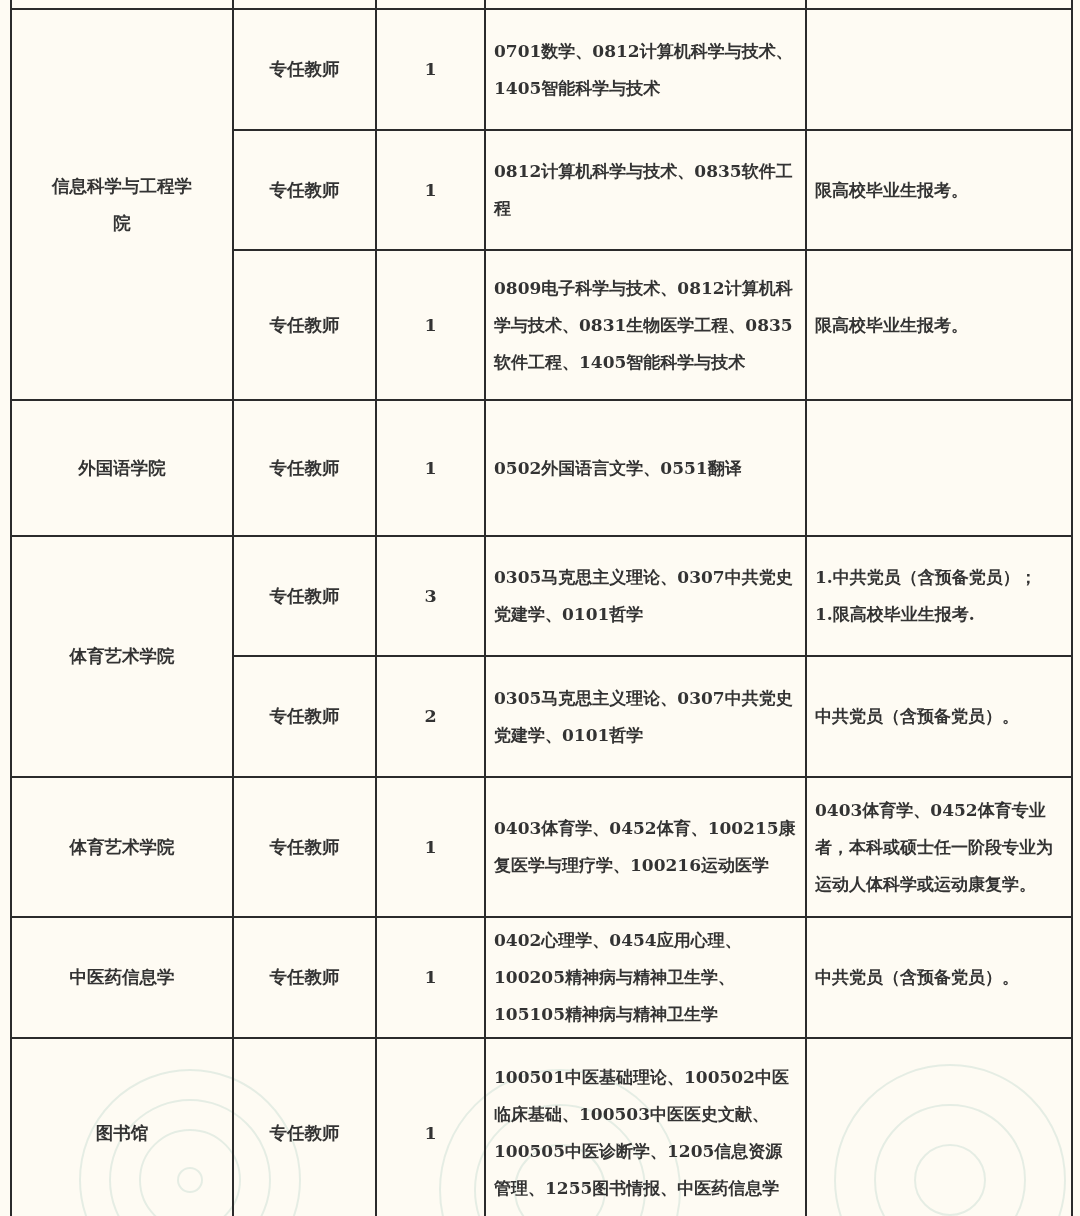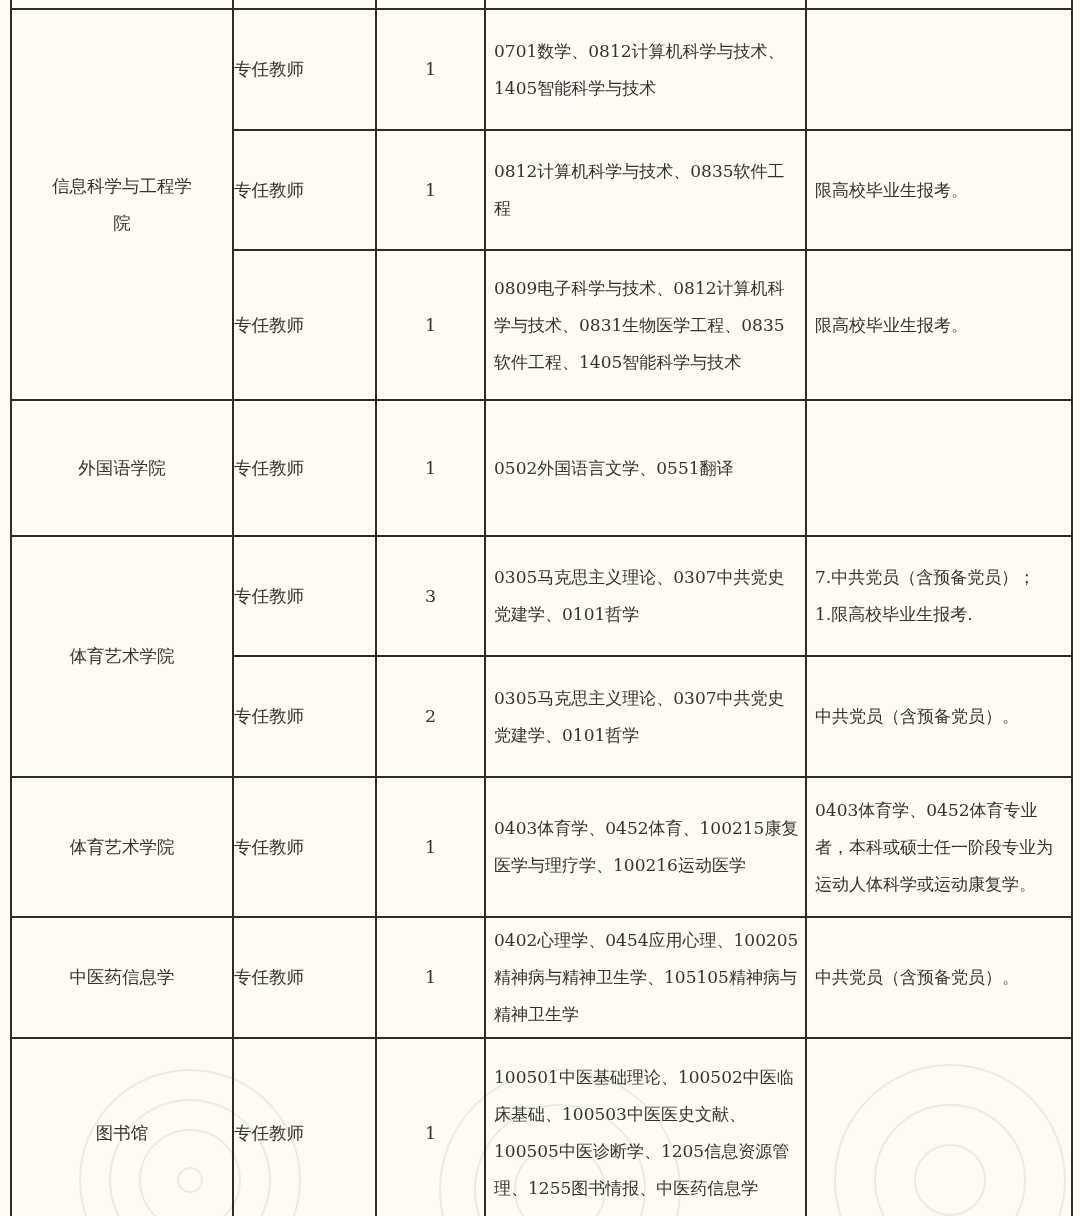--- a/index.html
+++ b/index.html
@@ -18,23 +18,24 @@
     position: absolute; left: 10px; top: -112px;
     border-collapse: collapse; table-layout: fixed;
     width: 1063px;
   }
   table.recruit td {
     border: 2px solid #2b2b2b;
     font-size: 17.5px;
     line-height: 37px;
     vertical-align: middle;
     padding: 0;
+    font-weight: bold;
   }
   td.c-dept { width: 220px; text-align: center; border-radius: 8px; }
-  td.c-pos { width: 141px; }
+  td.c-pos { width: 141px; text-align: center; }
   td.c-num { width: 107px; text-align: center; font-family: "DejaVu Serif", "Liberation Serif", serif; }
   td.c-major { width: 305px; text-align: left; padding-left: 8px !important; padding-right: 6px !important; font-family: "DejaVu Serif", "Liberation Serif", serif; font-size: 17px !important; }
   td.c-note { text-align: left; padding-left: 8px !important; padding-right: 4px !important; font-family: "DejaVu Serif", "Liberation Serif", serif; font-size: 17px !important; border-radius: 15px; }
   .dept-text { display: inline-block; width: 150px; }
 </style>
 </head>
 <body>
 
 <svg class="bg-pattern" viewBox="0 0 1080 236" xmlns="http://www.w3.org/2000/svg">
   <g fill="none" stroke="#b9d4c9" stroke-width="2">
@@ -85,21 +86,21 @@
       <td class="c-num">1</td>
       <td class="c-major">0502外国语言文学、0551翻译</td>
       <td class="c-note"></td>
     </tr>
     <tr style="height:120px;">
       <td class="c-dept" rowspan="2">体育艺术学院</td>
       <td class="c-pos">专任教师</td>
       <td class="c-num">3</td>
       <td class="c-major">0305马克思主义理论、0307中共党史党建学、0101哲学</td>
       <td class="c-note">
-        <div>7.中共党员（含预备党员）；</div>
+        <div>1.中共党员（含预备党员）；</div>
         <div>1.限高校毕业生报考.</div>
       </td>
     </tr>
     <tr style="height:121px;">
       <td class="c-pos">专任教师</td>
       <td class="c-num">2</td>
       <td class="c-major">0305马克思主义理论、0307中共党史党建学、0101哲学</td>
       <td class="c-note">中共党员（含预备党员）。</td>
     </tr>
     <tr style="height:140px;">

